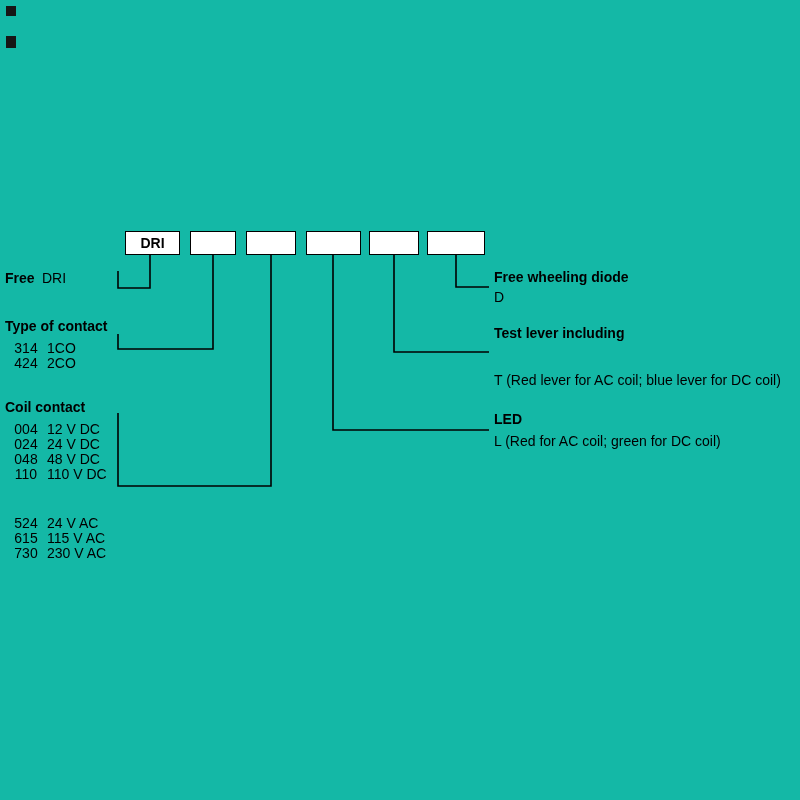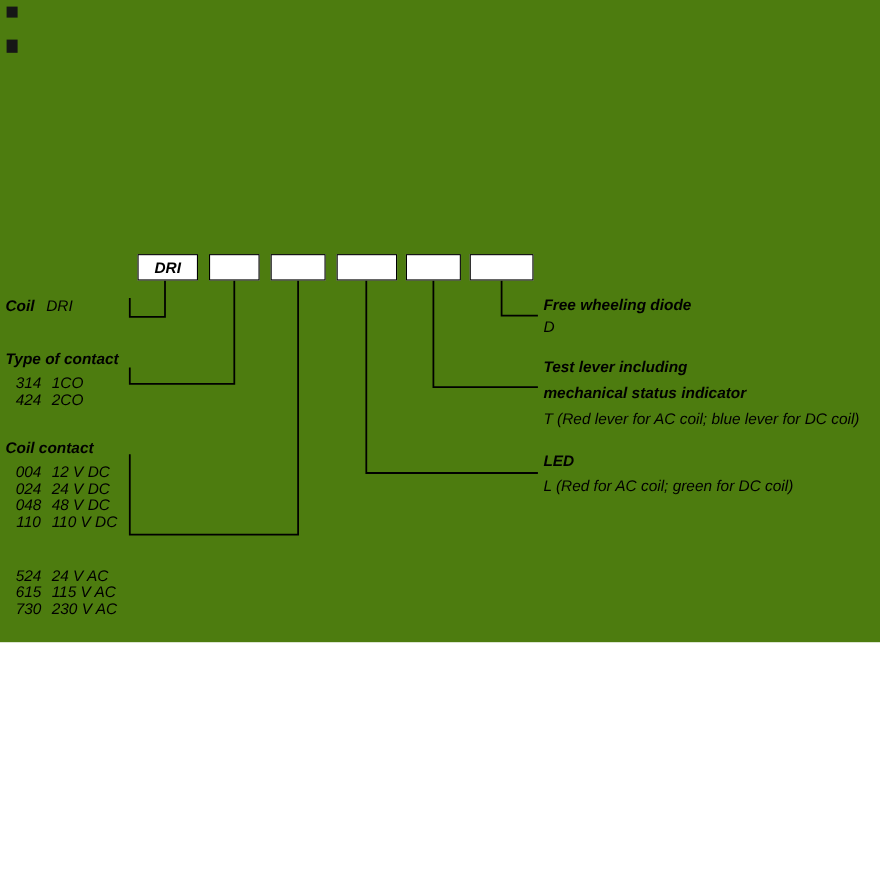--- a/index.html
+++ b/index.html
@@ -1,24 +1,23 @@
 <!DOCTYPE html>
 <html><head>
 <meta charset="utf-8">
 <style>
   * { margin: 0; padding: 0; box-sizing: border-box; }
   html, body { background: #ffffff; }
   body { font-family: "Liberation Sans", sans-serif; color: #000; }
   #stage {
     position: relative;
     width: 800px;
-    height: 584px;
-    background: #4d7c0f;
+    height: 800px;
+    background: #14b8a6;
     overflow: hidden;
-    font-style: italic;
   }
   .lines { position: absolute; top: 0; left: 0; }
   .lines polyline { fill: none; stroke: #000; stroke-width: 1.6; }
   .box {
     position: absolute;
     top: 231px;
     height: 24px;
     border: 1.6px solid #000;
     background: #fff;
     display: flex;
@@ -77,21 +76,21 @@
     <span></span>
   </div>
   <div class="box" style="left:369px; width:50px">
     <span></span>
   </div>
   <div class="box" style="left:427px; width:58px">
     <span></span>
   </div>
 
   <div class="lrow" style="top:271px">
-    <span class="b tcode">Coil</span><span>DRI</span>
+    <span class="b tcode">Free</span><span>DRI</span>
   </div>
 
   <div class="lrow b" style="top:319px">Type of contact</div>
   <div class="lrow" style="top:341px">
     <span class="code">314</span><span>1CO</span>
   </div>
   <div class="lrow" style="top:356px">
     <span class="code">424</span><span>2CO</span>
   </div>
 
@@ -115,19 +114,18 @@
     <span class="code">615</span><span>115 V AC</span>
   </div>
   <div class="lrow" style="top:546px">
     <span class="code">730</span><span>230 V AC</span>
   </div>
 
   <div class="rrow b" style="top:270px">Free wheeling diode</div>
   <div class="rrow" style="top:290px">D</div>
 
   <div class="rrow b" style="top:326px">Test lever including</div>
-  <div class="rrow b" style="top:350px">mechanical status indicator</div>
   <div class="rrow" style="top:373px">T (Red lever for AC coil; blue lever for DC coil)</div>
 
   <div class="rrow b" style="top:412px">LED</div>
   <div class="rrow" style="top:434px">L (Red for AC coil; green for DC coil)</div>
 
 </div>
 
 </body></html>

